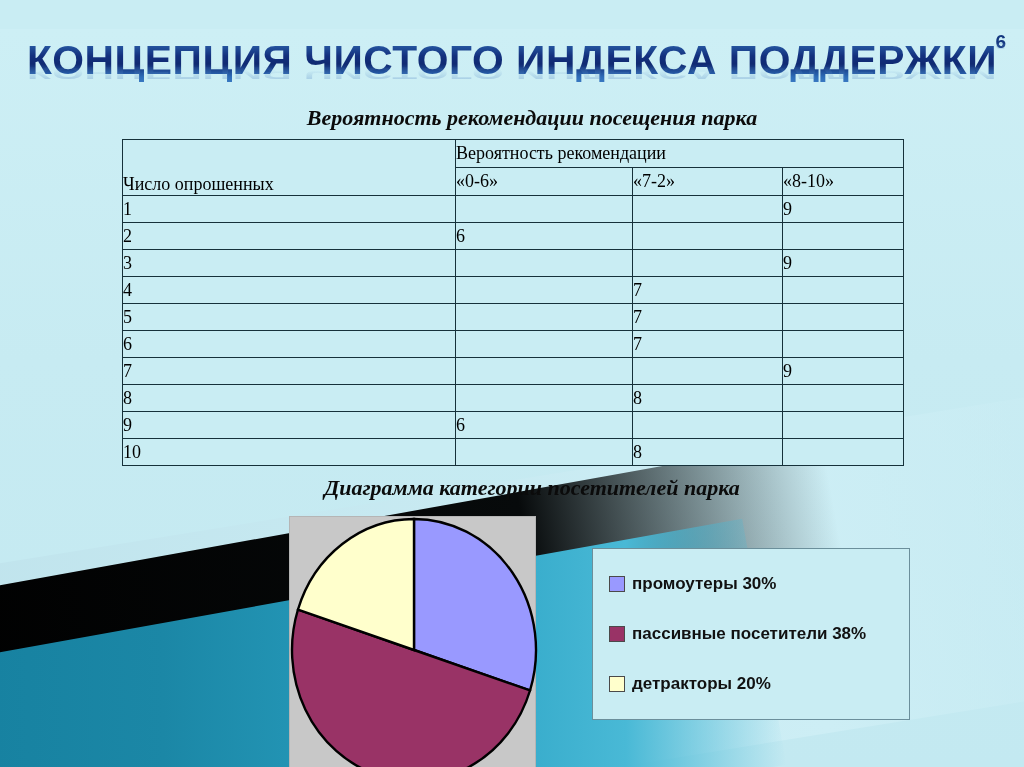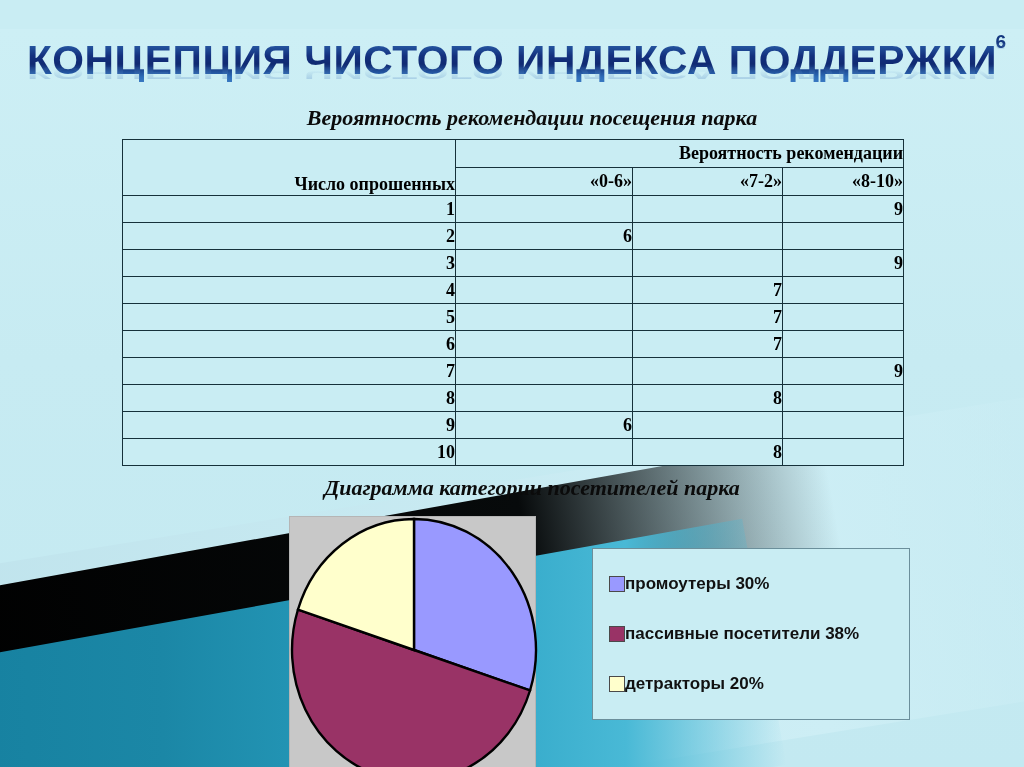--- a/index.html
+++ b/index.html
@@ -152,24 +152,24 @@
     left: 122px;
     top: 110px;
     width: 781px;
     border-collapse: collapse;
     table-layout: fixed;
     background: #c9edf3;
   }
   #survey-table td, #survey-table th {
     border: 1.5px solid #16313a;
     font-family: "Liberation Serif", serif;
-    font-weight: bold;
+    font-weight: normal;
     font-size: 18px;
     color: #000;
-    text-align: right;
+    text-align: left;
     padding: 0;
     height: 27px;
     background: #c9edf3;
   }
   #survey-table .col-n  { width: 333px; }
   #survey-table .col-a  { width: 177px; }
   #survey-table .col-b  { width: 150px; }
   #survey-table .col-c  { width: 121px; }
   #survey-table th.hdr-span { height: 27px; }
   #survey-table th.hdr-left { height: 54px; vertical-align: bottom; }
@@ -204,20 +204,21 @@
     background: #c9edf3;
     box-sizing: border-box;
     display: flex;
     flex-direction: column;
     justify-content: space-around;
     padding: 10px 0 10px 16px;
   }
   .legend-row {
     display: flex;
     align-items: center;
+    gap: 7px;
   }
   .legend-swatch {
     width: 14px;
     height: 14px;
     border: 1px solid #4a4a4a;
     flex: 0 0 auto;
   }
   .legend-label {
     font-family: "Liberation Sans", sans-serif;
     font-weight: bold;

